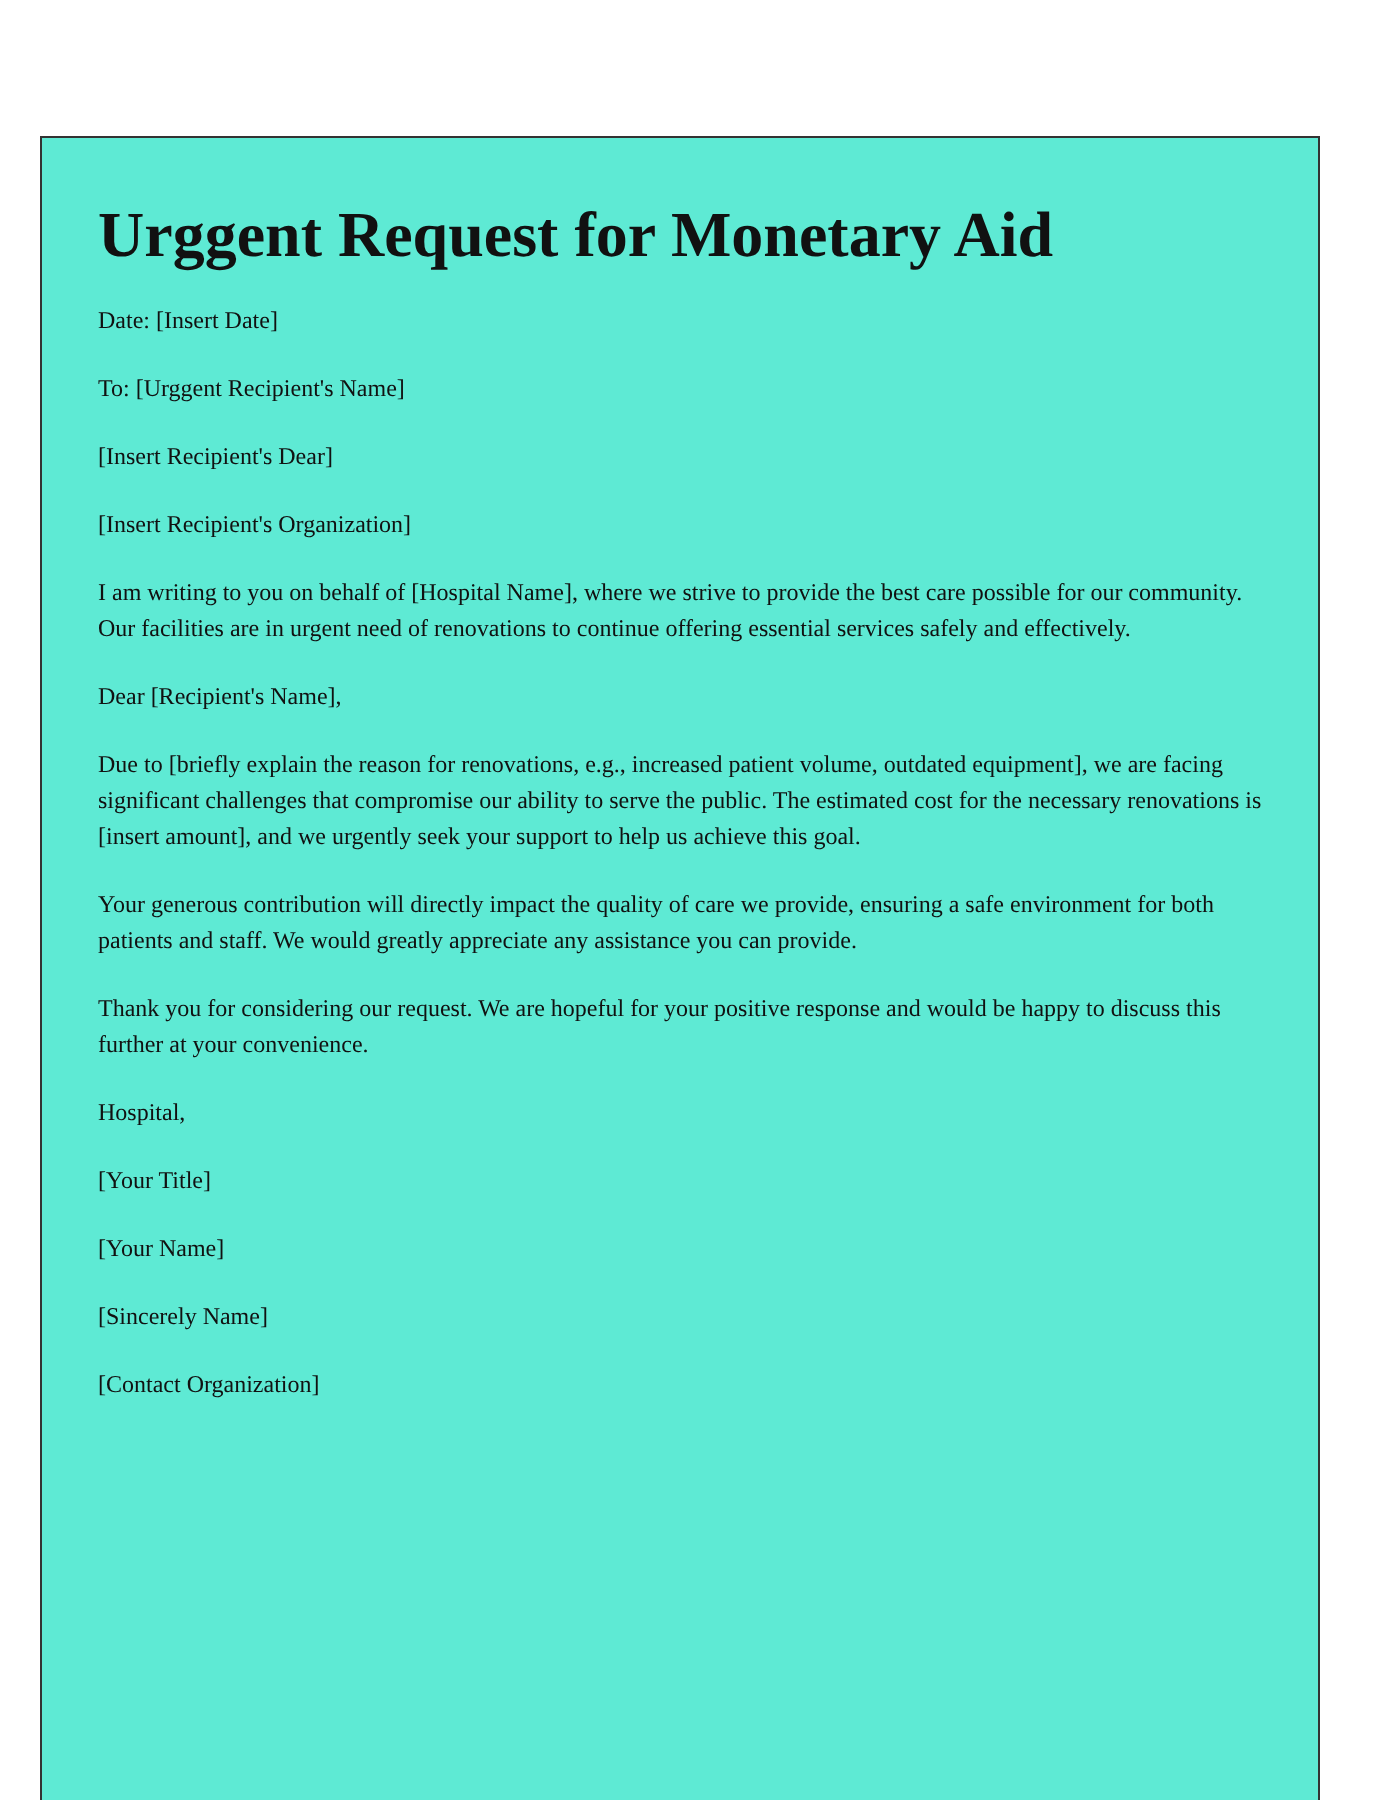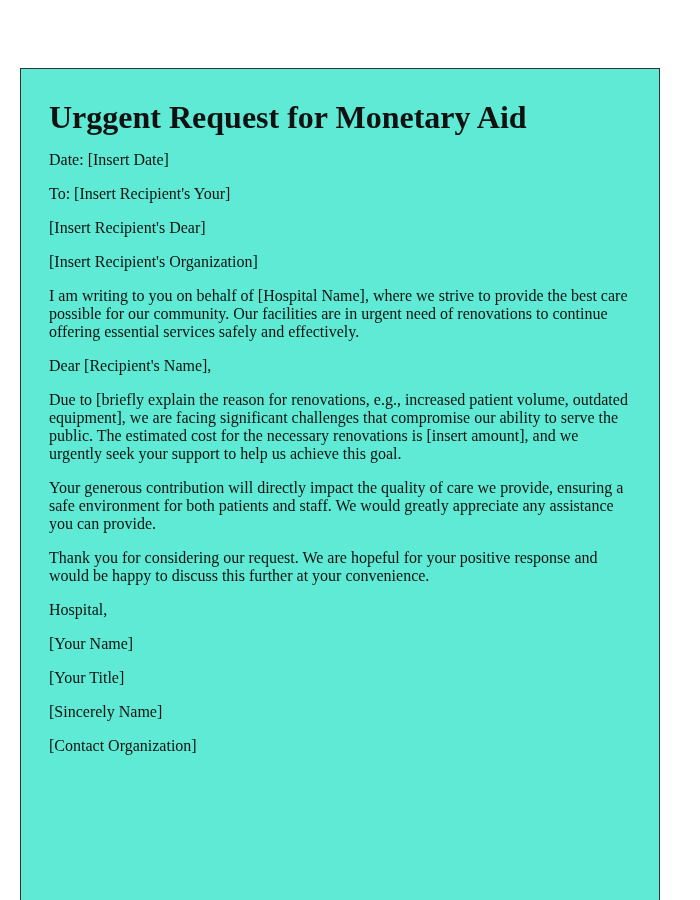--- a/index.html
+++ b/index.html
@@ -28,38 +28,38 @@
     }
     .letter h1 {
       margin: 27px 0 0 0;
       font-size: 32px;
       font-weight: bold;
       line-height: 42px;
       color: #111111;
     }
     .letter p {
       margin: 0;
-      font-size: 16px;
+      font-size: 12px;
       line-height: 18px;
     }
     .p-date { margin-top: 13px !important; }
     .letter p + p { margin-top: 16px; }
   </style>
 </head>
 <body>
 
 <div class="letter">
   <h1>Urggent Request for Monetary Aid</h1>
   <p class="p-date">Date: [Insert Date]</p>
-  <p>To: [Insert Recipient's Your]</p>
+  <p>To: [Urggent Recipient's Name]</p>
   <p>[Insert Recipient's Dear]</p>
   <p>[Insert Recipient's Organization]</p>
   <p>I am writing to you on behalf of [Hospital Name], where we strive to provide the best care possible for our community. Our facilities are in urgent need of renovations to continue offering essential services safely and effectively.</p>
   <p>Dear [Recipient's Name],</p>
   <p>Due to [briefly explain the reason for renovations, e.g., increased patient volume, outdated equipment], we are facing significant challenges that compromise our ability to serve the public. The estimated cost for the necessary renovations is [insert amount], and we urgently seek your support to help us achieve this goal.</p>
   <p>Your generous contribution will directly impact the quality of care we provide, ensuring a safe environment for both patients and staff. We would greatly appreciate any assistance you can provide.</p>
   <p>Thank you for considering our request. We are hopeful for your positive response and would be happy to discuss this further at your convenience.</p>
   <p>Hospital,</p>
+  <p>[Your Title]</p>
   <p>[Your Name]</p>
-  <p>[Your Title]</p>
   <p>[Sincerely Name]</p>
   <p>[Contact Organization]</p>
 </div>
 
 </body></html>

